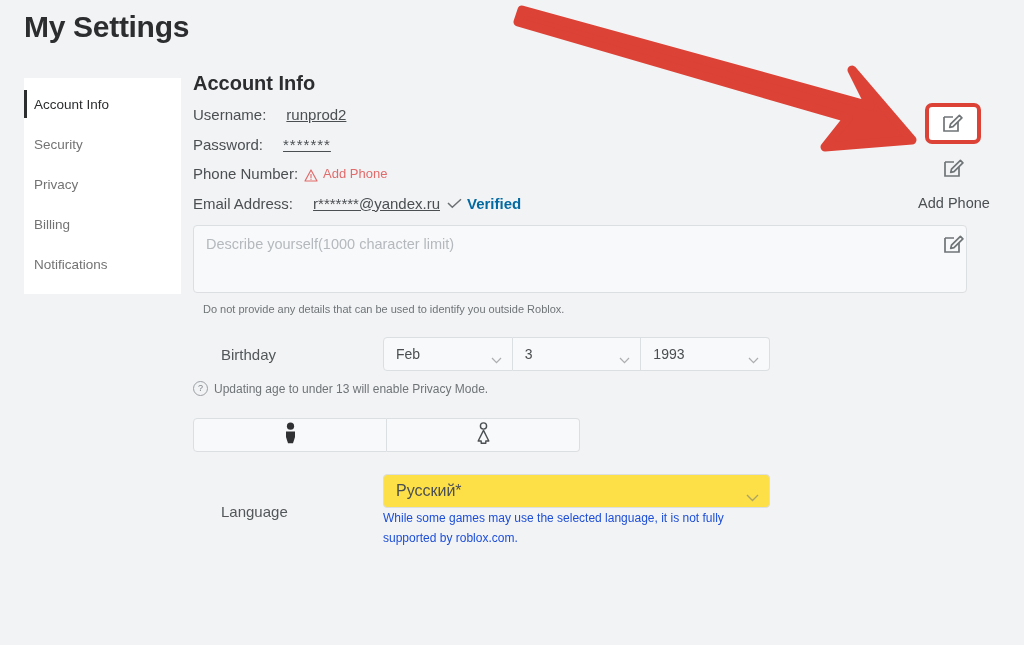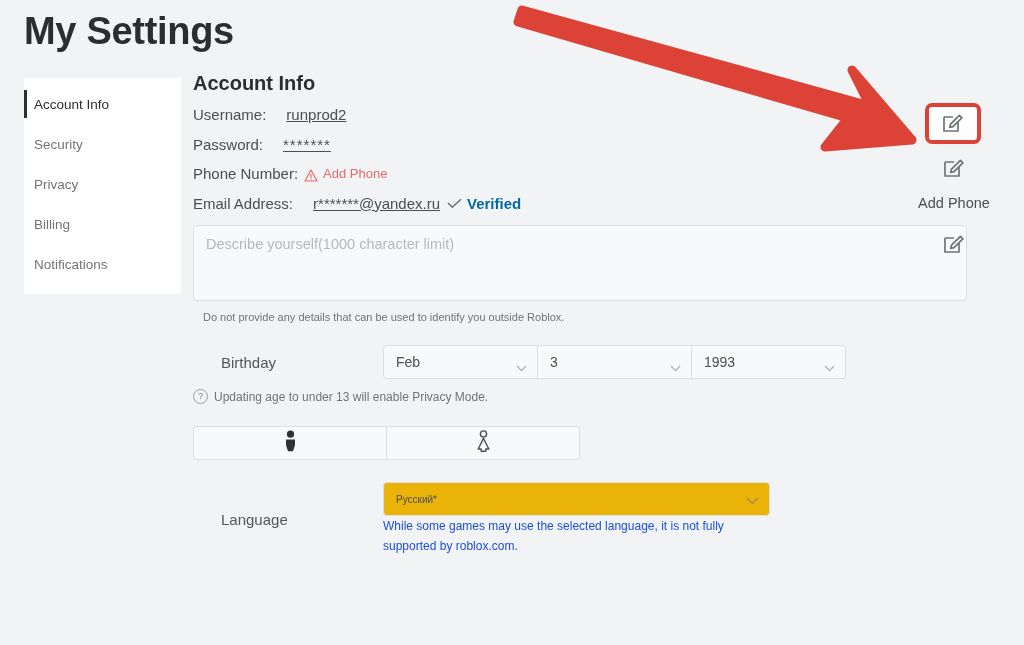--- a/index.html
+++ b/index.html
@@ -14,21 +14,21 @@
     color: #393b3d;
     overflow: hidden;
     position: relative;
   }
 
   
   .page-title {
     position: absolute;
     left: 24px;
     top: 10px;
-    font-size: 38px;
+    font-size: 30px;
     font-weight: bold;
     color: #2b2d2f;
     letter-spacing: -0.3px;
   }
 
   
   .sidebar {
     position: absolute;
     left: 24px;
     top: 78px;
@@ -111,21 +111,21 @@
 
   
   .personal-head {
     font-size: 20px;
     font-weight: bold;
     color: #2b2d2f;
     margin: 28px 0 10px 0;
   }
   .bio-box {
     width: 774px;
-    height: 76px;
+    height: 68px;
     background: #f8f9fa;
     border: 1px solid #dcdfe2;
     border-radius: 4px;
     box-sizing: border-box;
     padding: 10px 12px;
     font-family: "Liberation Sans", sans-serif;
     font-size: 14.5px;
     color: #b5b9bd;
     resize: none;
     outline: none;
@@ -148,21 +148,21 @@
     width: 190px;
     padding-left: 28px;
     box-sizing: border-box;
     font-size: 15px;
     color: #53575a;
   }
   .row-ctrl { flex: 1; }
 
   .select-group {
     display: flex;
-    width: 463px;
+    width: 387px;
   }
   .sel {
     flex: 1;
     height: 34px;
     background: #f8f9fa;
     border: 1px solid #dcdfe2;
     box-sizing: border-box;
     display: flex;
     align-items: center;
     justify-content: space-between;
@@ -215,29 +215,29 @@
     justify-content: center;
     cursor: pointer;
   }
   .gender-btn + .gender-btn { border-left: none; }
   .gender-btn:first-child { border-radius: 4px 0 0 4px; }
   .gender-btn:last-child { border-radius: 0 4px 4px 0; }
 
   .lang-sel {
     width: 387px;
     height: 34px;
-    background: #eab308;
+    background: #fde047;
     border: 1px solid #dcdfe2;
     border-radius: 4px;
     box-sizing: border-box;
     display: flex;
     align-items: center;
     justify-content: space-between;
     padding: 0 12px;
-    font-size: 10px;
+    font-size: 16px;
     color: #4b4f52;
     cursor: pointer;
   }
   .lang-note {
     width: 390px;
     margin-top: 1px;
     font-size: 12px;
     line-height: 1.65;
     color: #1d4ed8;
   }

